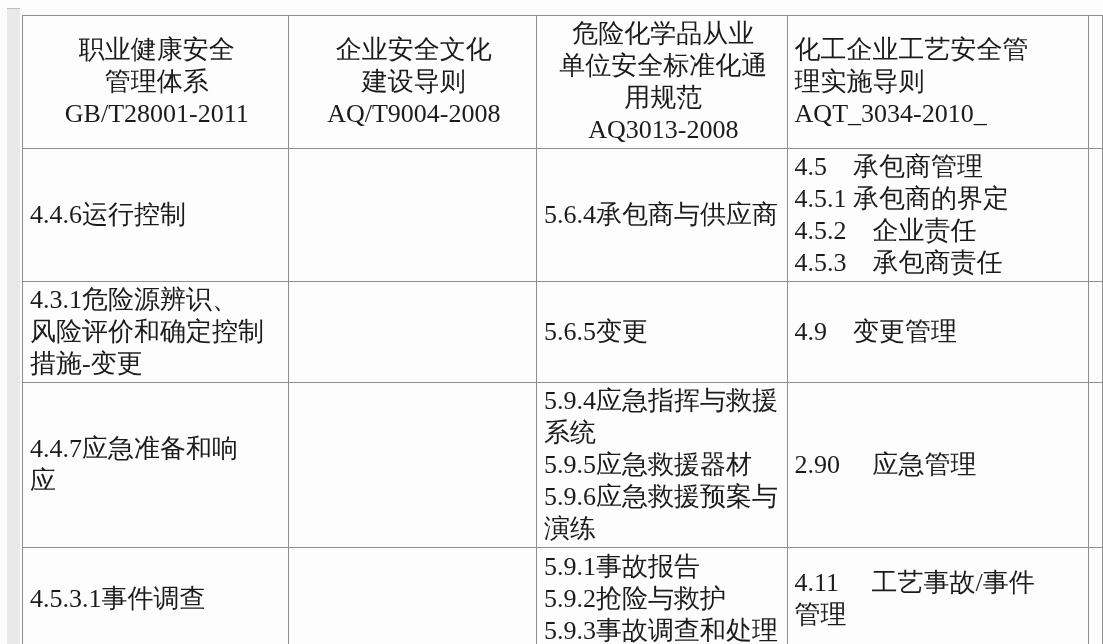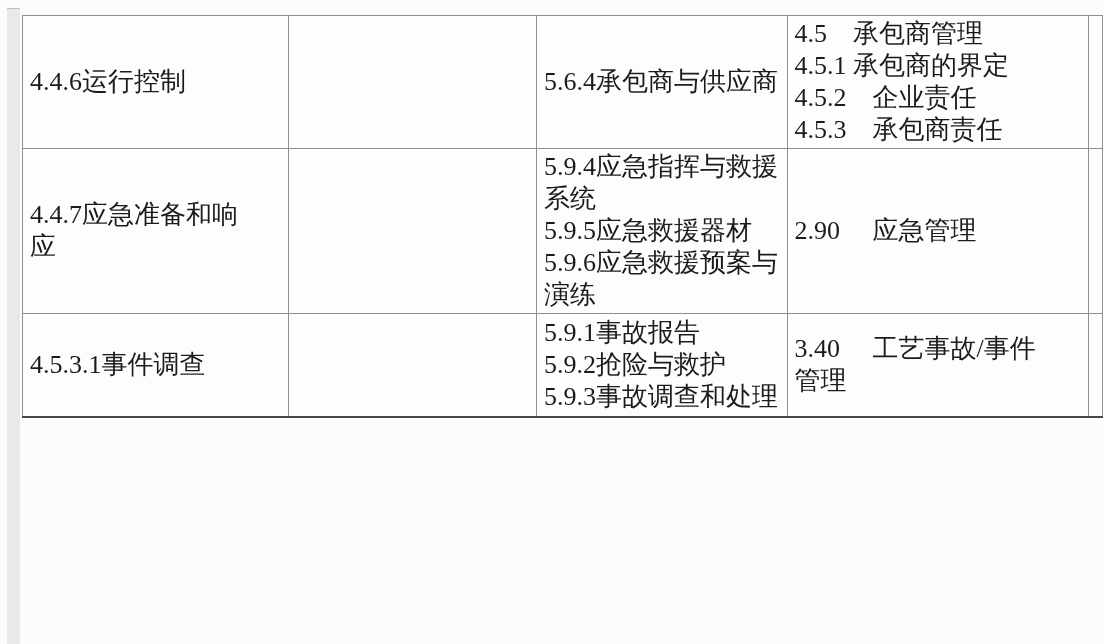--- a/index.html
+++ b/index.html
@@ -67,20 +67,46 @@
 
 <table class="std-table">
   <colgroup>
     <col class="c1">
       <col class="c2">
       <col class="c3">
       <col class="c4">
       <col class="c5">
   </colgroup>
   <tbody>
+    <tr class="hdr-row">
+      <th class="ta-c">
+        <span class="cell-text">职业健康安全
+管理体系
+GB/T28001-2011</span>
+      </th>
+      <th class="ta-c">
+        <span class="cell-text">企业安全文化
+建设导则
+AQ/T9004-2008</span>
+      </th>
+      <th class="ta-c">
+        <span class="cell-text">危险化学品从业
+单位安全标准化通
+用规范
+AQ3013-2008</span>
+      </th>
+      <th class="ta-l">
+        <span class="cell-text">化工企业工艺安全管
+理实施导则
+AQT_3034-2010_</span>
+      </th>
+      <th class="ta-l">
+        <span class="cell-text"></span>
+      </th>
+    </tr>
 
     <tr class="row-1">
       <td class="ta-l">
         <span class="cell-text">4.4.6运行控制</span>
       </td>
       <td class="ta-l">
         <span class="cell-text"></span>
       </td>
       <td class="ta-l">
         <span class="cell-text">5.6.4承包商与供应商</span>
@@ -89,20 +115,39 @@
         <span class="cell-text">4.5　承包商管理
 4.5.1 承包商的界定
 4.5.2　企业责任
 4.5.3　承包商责任</span>
       </td>
       <td class="ta-l">
         <span class="cell-text"></span>
       </td>
     </tr>
 
+    <tr class="row-2">
+      <td class="ta-l">
+        <span class="cell-text">4.3.1危险源辨识、
+风险评价和确定控制
+措施-变更</span>
+      </td>
+      <td class="ta-l">
+        <span class="cell-text"></span>
+      </td>
+      <td class="ta-l">
+        <span class="cell-text">5.6.5变更</span>
+      </td>
+      <td class="ta-l">
+        <span class="cell-text">4.9　变更管理</span>
+      </td>
+      <td class="ta-l">
+        <span class="cell-text"></span>
+      </td>
+    </tr>
 
     <tr class="row-3">
       <td class="ta-l">
         <span class="cell-text">4.4.7应急准备和响
 应</span>
       </td>
       <td class="ta-l">
         <span class="cell-text"></span>
       </td>
       <td class="ta-l">
@@ -126,21 +171,21 @@
       </td>
       <td class="ta-l">
         <span class="cell-text"></span>
       </td>
       <td class="ta-l">
         <span class="cell-text">5.9.1事故报告
 5.9.2抢险与救护
 5.9.3事故调查和处理</span>
       </td>
       <td class="ta-l">
-        <span class="cell-text">3.40　 工艺事故/事件
+        <span class="cell-text">4.11　 工艺事故/事件
 管理</span>
       </td>
       <td class="ta-l">
         <span class="cell-text"></span>
       </td>
     </tr>
 
   </tbody>
 </table>
 

